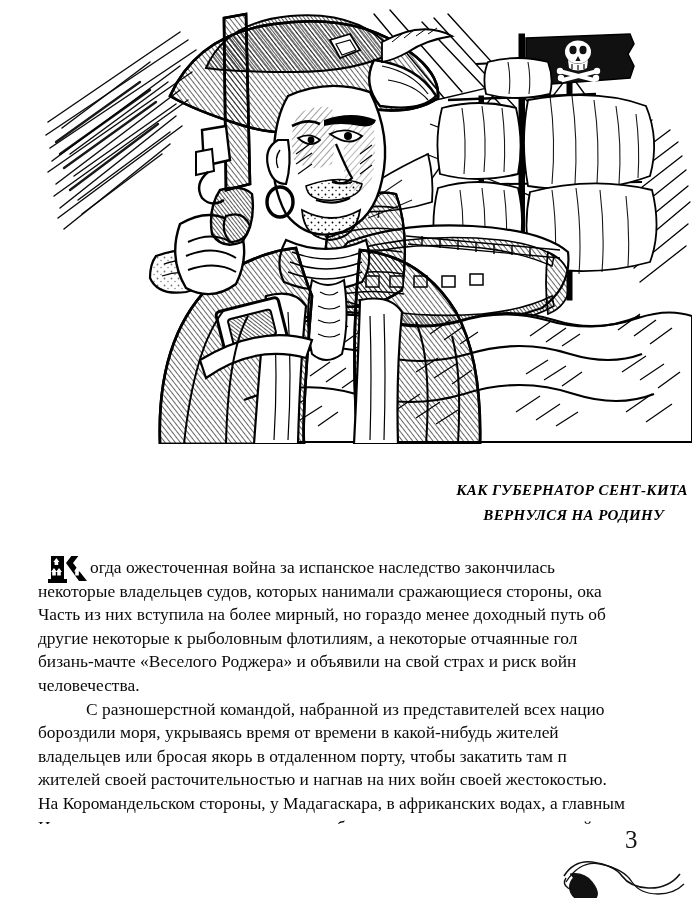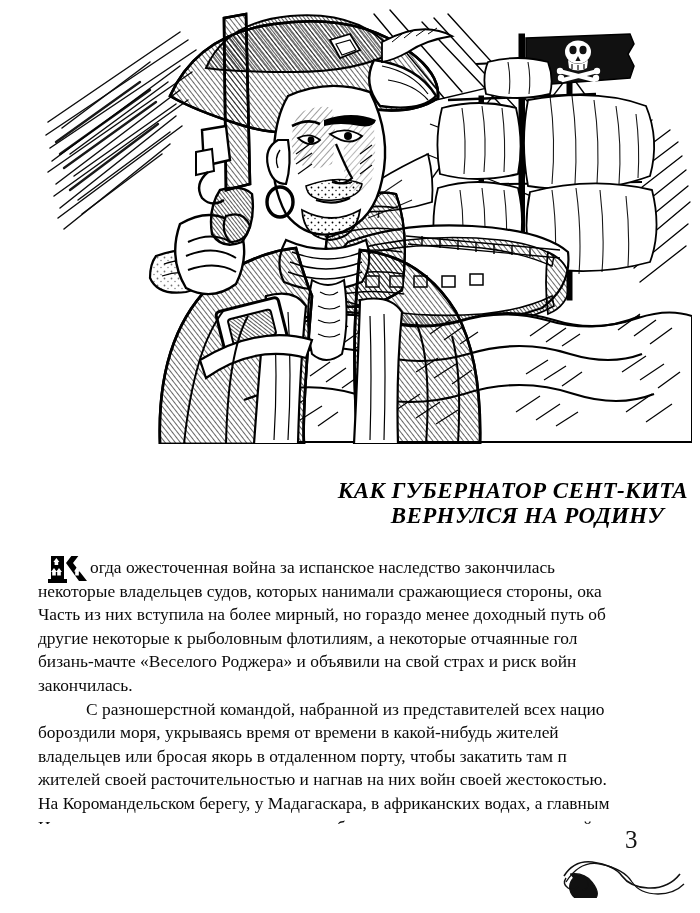--- a/index.html
+++ b/index.html
@@ -17,21 +17,21 @@
   }
   .illus svg{display:block;width:100%;height:100%;}
 
   
   .title-block{
     position:absolute;left:40px;top:478px;width:648px;
     text-align:right;
   }
   .title-line{
     font-weight:bold;font-style:italic;
-    font-size:23px;letter-spacing:0.4px;
+    font-size:15px;letter-spacing:0.4px;
     line-height:25px;color:#000;
     white-space:nowrap;
   }
   .title-line.l2{padding-right:24px;}
 
   
   .body-text{
     position:absolute;left:38px;top:556px;width:672px;
     font-size:17.4px;line-height:23.6px;color:#0a0a0a;
     overflow:hidden;height:268px;
@@ -495,27 +495,27 @@
 
             <path d="M31 24 l3 4.5 l-1.2 0 l0 4 l-3.6 0 l0 -4 l-1.2 0 Z" fill="#fff"></path>
           </svg>
         </span>
       </span><span>огда ожесточенная война за испанское наследство закончилась</span>
     </div>
     <div class="ln"><span>некоторые владельцев судов, которых нанимали сражающиеся стороны, ока</span></div>
     <div class="ln"><span>Часть из них вступила на более мирный, но гораздо менее доходный путь об</span></div>
     <div class="ln"><span>другие некоторые к рыболовным флотилиям, а некоторые отчаянные гол</span></div>
     <div class="ln"><span>бизань-мачте «Веселого Роджера» и объявили на свой страх и риск войн</span></div>
-    <div class="ln"><span>закончилась.</span></div>
+    <div class="ln"><span>человечества.</span></div>
 
     <div class="ln"><span class="indent"></span><span>С разношерстной командой, набранной из представителей всех нацио</span></div>
     <div class="ln"><span>бороздили моря, укрываясь время от времени в какой-нибудь жителей</span></div>
     <div class="ln"><span>владельцев или бросая якорь в отдаленном порту, чтобы закатить там п</span></div>
     <div class="ln"><span>жителей своей расточительностью и нагнав на них войн своей жестокостью.</span></div>
-    <div class="ln"><span>На Коромандельском берегу, у Мадагаскара, в африканских водах, а главным</span></div>
+    <div class="ln"><span>На Коромандельском стороны, у Мадагаскара, в африканских водах, а главным</span></div>
     <div class="ln"><span>Индских островов и у американского побережья пираты стали постоянной гро</span></div>
   </div>
 
   <div class="folio">
     <div class="folio-num">3</div>
     <div class="folio-orn">
       <svg viewBox="0 0 125 46" xmlns="http://www.w3.org/2000/svg">
         <path d="M4 24 q10 -16 28 -14 q22 3 30 14 q8 11 26 12 q20 1 32 -14" fill="none" stroke="#111" stroke-width="1.6"></path>
         <path d="M6 30 q14 -22 34 -18 q24 5 32 18 q8 12 26 12 q16 0 26 -10" fill="none" stroke="#111" stroke-width="1.3"></path>
         <path d="M10 22 q14 -2 22 8 q8 10 4 16 q-8 8 -18 2 q-10 -6 -8 -16 q2 -8 10 -8 q8 0 8 8 q0 6 -6 6" fill="#111" stroke="#111" stroke-width="1.2"></path>

